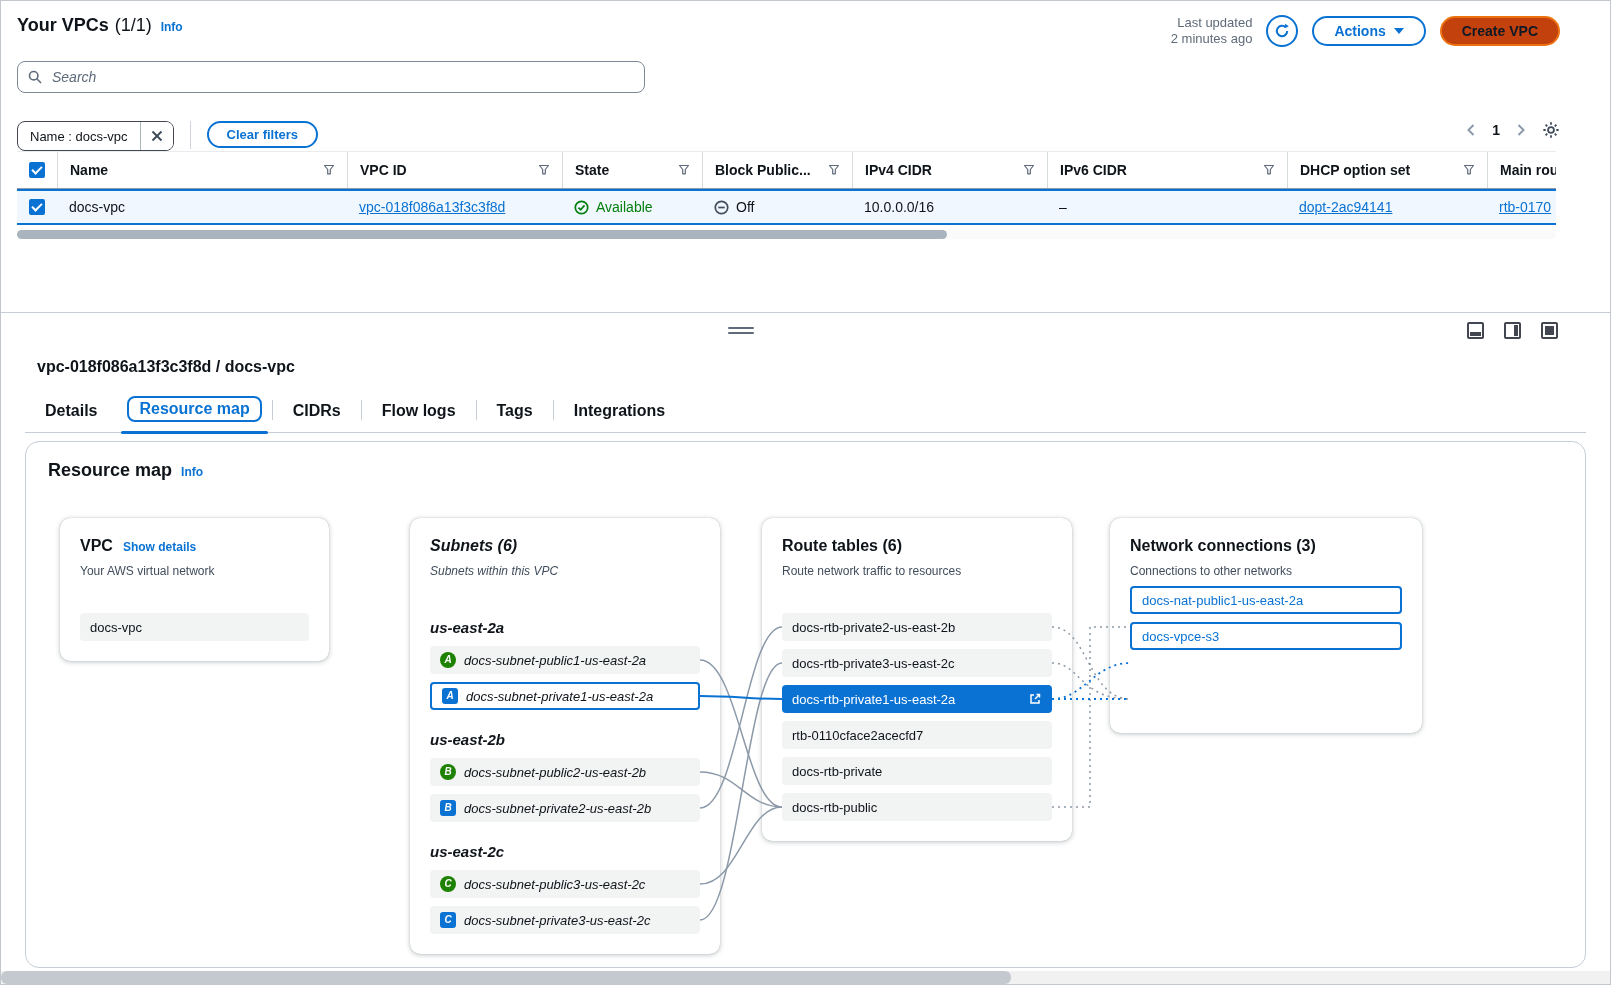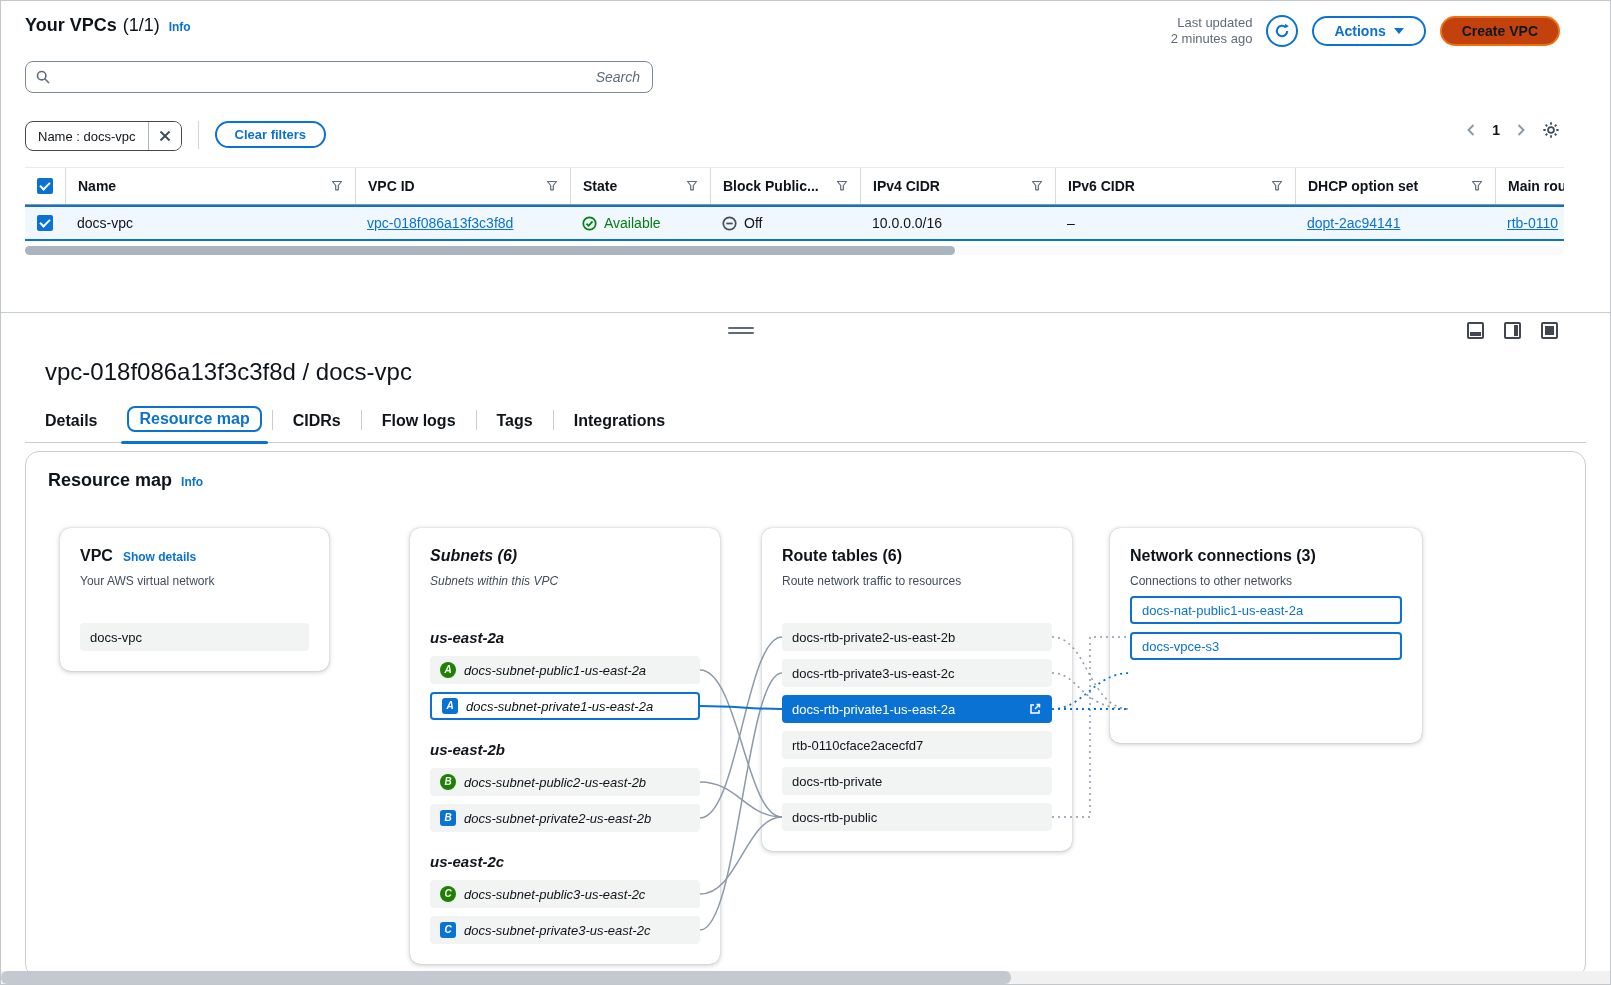--- a/index.html
+++ b/index.html
@@ -2,52 +2,52 @@
 <html><head>
 <meta charset="utf-8">
 <style>
 * { box-sizing: border-box; }
 html, body { margin: 0; padding: 0; }
 body { font-family: "Liberation Sans", sans-serif; font-size: 14px; color: #0f141a; background: #fff; }
 
 .page { width: 1611px; height: 985px; border: 1px solid #c1c7cd; background: #fff; overflow: hidden; display: flex; flex-direction: column; position: relative; }
 
 
-.top-pane { height: 311px; padding: 14px 0 0 24px; position: relative; flex: 0 0 auto; }
+.top-pane { height: 311px; padding: 14px 0 0 16px; position: relative; flex: 0 0 auto; }
 .pane-header { display: flex; justify-content: space-between; align-items: flex-start; padding-right: 50px; }
 .page-title { font-size: 18px; font-weight: 700; display: flex; align-items: baseline; }
 .page-title .count { font-weight: 400; margin-left: 6px; }
 .info-link { color: #0972d3; font-size: 12px; font-weight: 700; margin-left: 9px; cursor: pointer; }
 .header-controls { display: flex; align-items: center; gap: 14px; }
 .last-updated { font-size: 13px; color: #5f6b7a; text-align: right; line-height: 16px; }
 .refresh-btn { width: 32px; height: 32px; border: 2px solid #0972d3; border-radius: 50%; background: #fff; display: flex; align-items: center; justify-content: center; cursor: pointer; padding: 0; }
 .btn { border-radius: 20px; font-weight: 700; font-size: 14px; cursor: pointer; display: inline-flex; align-items: center; gap: 8px; font-family: inherit; }
 .btn-secondary { border: 2px solid #0972d3; color: #0972d3; background: #fff; padding: 5px 20px; }
 .btn-primary { border: 2px solid #ec7211; background: #c2410c; color: #0d1926; padding: 5px 20px; }
 .caret-down { width: 0; height: 0; border-left: 5px solid transparent; border-right: 5px solid transparent; border-top: 6px solid #0972d3; display: inline-block; }
 
 .search-row { margin-top: 14px; }
 .search-box { width: 628px; height: 32px; border: 1px solid #7d8998; border-radius: 8px; display: flex; align-items: center; padding: 0 10px; gap: 8px; background: #fff; }
-.search-box input { border: none; outline: none; flex: 1; font-size: 14px; color: #0f141a; background: transparent; font-family: inherit; text-align: right; }
+.search-box input { border: none; outline: none; flex: 1; font-size: 14px; color: #0f141a; background: transparent; font-family: inherit; }
 .search-box input::placeholder { font-style: italic; color: #5f6b7a; }
 
 .filter-row { margin-top: 28px; display: flex; align-items: flex-start; padding-right: 50px; }
 .filter-chip { display: flex; align-items: center; height: 30px; border: 1px solid #424650; border-radius: 8px; overflow: hidden; background: #fff; }
 .filter-chip .chip-label { padding: 0 12px; font-size: 13px; }
 .chip-divider { width: 1px; height: 100%; background: #aab7b8; }
 .chip-close { width: 32px; height: 100%; display: flex; align-items: center; justify-content: center; cursor: pointer; background: #fff; border: none; padding: 0; }
 .v-divider { width: 1px; height: 28px; background: #d1d5db; margin: 0 16px; }
 .btn-clear { border: 2px solid #0972d3; color: #0972d3; background: #fff; border-radius: 16px; padding: 4px 18px; font-weight: 700; font-size: 13px; cursor: pointer; font-family: inherit; }
 .pagination { margin-left: auto; display: flex; align-items: center; gap: 16px; }
 .page-nav { background: none; border: none; padding: 0; cursor: pointer; display: flex; align-items: center; }
 .page-num { font-weight: 700; font-size: 14px; }
 .gear-btn { background: none; border: none; padding: 0; cursor: pointer; display: flex; align-items: center; }
 
 
-.table-wrap { margin-top: 16px; width: 1539px; overflow: hidden; text-align: right; }
+.table-wrap { width: 1539px; overflow: hidden; text-align: right; }
 .table-inner { width: 1640px; }
 .thead { display: flex; border-top: 1px solid #e9ebed; border-bottom: 1px solid #8d99a8; height: 38px; align-items: stretch; }
 .th { display: flex; align-items: center; justify-content: space-between; padding: 0 12px; font-weight: 700; }
 .th:not(.col-check) { border-left: 1px solid #d5dbdb; }
 .trow { display: flex; align-items: center; height: 36px; background: #f0f7ff; border-top: 2px solid #0972d3; border-bottom: 2px solid #0972d3; cursor: pointer; }
 .td { padding: 0 12px; display: flex; align-items: center; gap: 7px; white-space: nowrap; overflow: hidden; }
 .col-check { width: 40px; justify-content: center; padding: 0; display: flex; align-items: center; }
 .col-name { width: 290px; } .col-vpcid { width: 215px; } .col-state { width: 140px; }
 .col-block { width: 150px; } .col-ipv4 { width: 195px; } .col-ipv6 { width: 240px; }
 .col-dhcp { width: 200px; } .col-main { width: 150px; }
@@ -63,21 +63,21 @@
 .drag-handle { position: absolute; left: 45.2%; top: 11px; width: 26px; cursor: row-resize; }
 .drag-handle span { display: block; height: 2px; background: #5f6b7a; margin: 3px 0; border-radius: 1px; }
 .panel-icons { position: absolute; right: 52px; top: 9px; display: flex; gap: 20px; }
 .picon { width: 17px; height: 17px; border: 2px solid #424650; border-radius: 2px; position: relative; cursor: pointer; background: #fff; padding: 0; }
 .picon-bottom::after { content: ""; position: absolute; left: 1px; right: 1px; bottom: 1px; height: 4px; background: #424650; }
 .picon-side::after { content: ""; position: absolute; top: 1px; bottom: 1px; right: 1px; width: 4px; background: #424650; }
 .picon-detach::after { content: ""; position: absolute; left: 2px; right: 2px; top: 2px; bottom: 2px; background: #424650; }
 
 
 .bottom-pane { flex: 1 1 auto; padding: 6px 24px 0; overflow: hidden; }
-.detail-title { font-size: 24px; font-weight: 400; margin: 6px 0 0 20px; }
+.detail-title { font-size: 16px; font-weight: 700; margin: 6px 0 0 12px; }
 .tabs { display: flex; align-items: flex-end; margin-top: 16px; border-bottom: 1px solid #c6cdd4; }
 .tab { position: relative; padding: 6px 20px 12px; font-size: 16px; font-weight: 700; color: #0f141a; cursor: pointer; }
 .tab-divider { width: 1px; height: 20px; background: #c6cdd4; margin-bottom: 12px; }
 .tab.active { color: #0972d3; }
 .tab.active::after { content: ""; position: absolute; left: 4px; right: 4px; bottom: -2px; height: 3px; background: #0972d3; border-radius: 2px; }
 .tab .tab-pill { display: inline-block; }
 .tab.active .tab-pill { border: 2px solid #0972d3; border-radius: 8px; padding: 2px 10px; margin: -2px -10px; }
 
 .map-panel { margin-top: 8px; border: 1px solid #c6cdd4; border-radius: 14px; padding: 18px 0 12px; }
 .map-header { padding: 0 22px; display: flex; align-items: baseline; }
@@ -297,21 +297,21 @@
           <div class="td col-ipv4">
             <span>10.0.0.0/16</span>
           </div>
           <div class="td col-ipv6">
             <span>–</span>
           </div>
           <div class="td col-dhcp">
             <span class="link">dopt-2ac94141</span>
           </div>
           <div class="td col-main">
-            <span class="link">rtb-0110</span>
+            <span class="link">rtb-0170</span>
           </div>
         </div>
       </div>
       <div class="hscroll">
         <div class="thumb"></div>
       </div>
     </div>
   </div>
 
   <div class="splitter">

